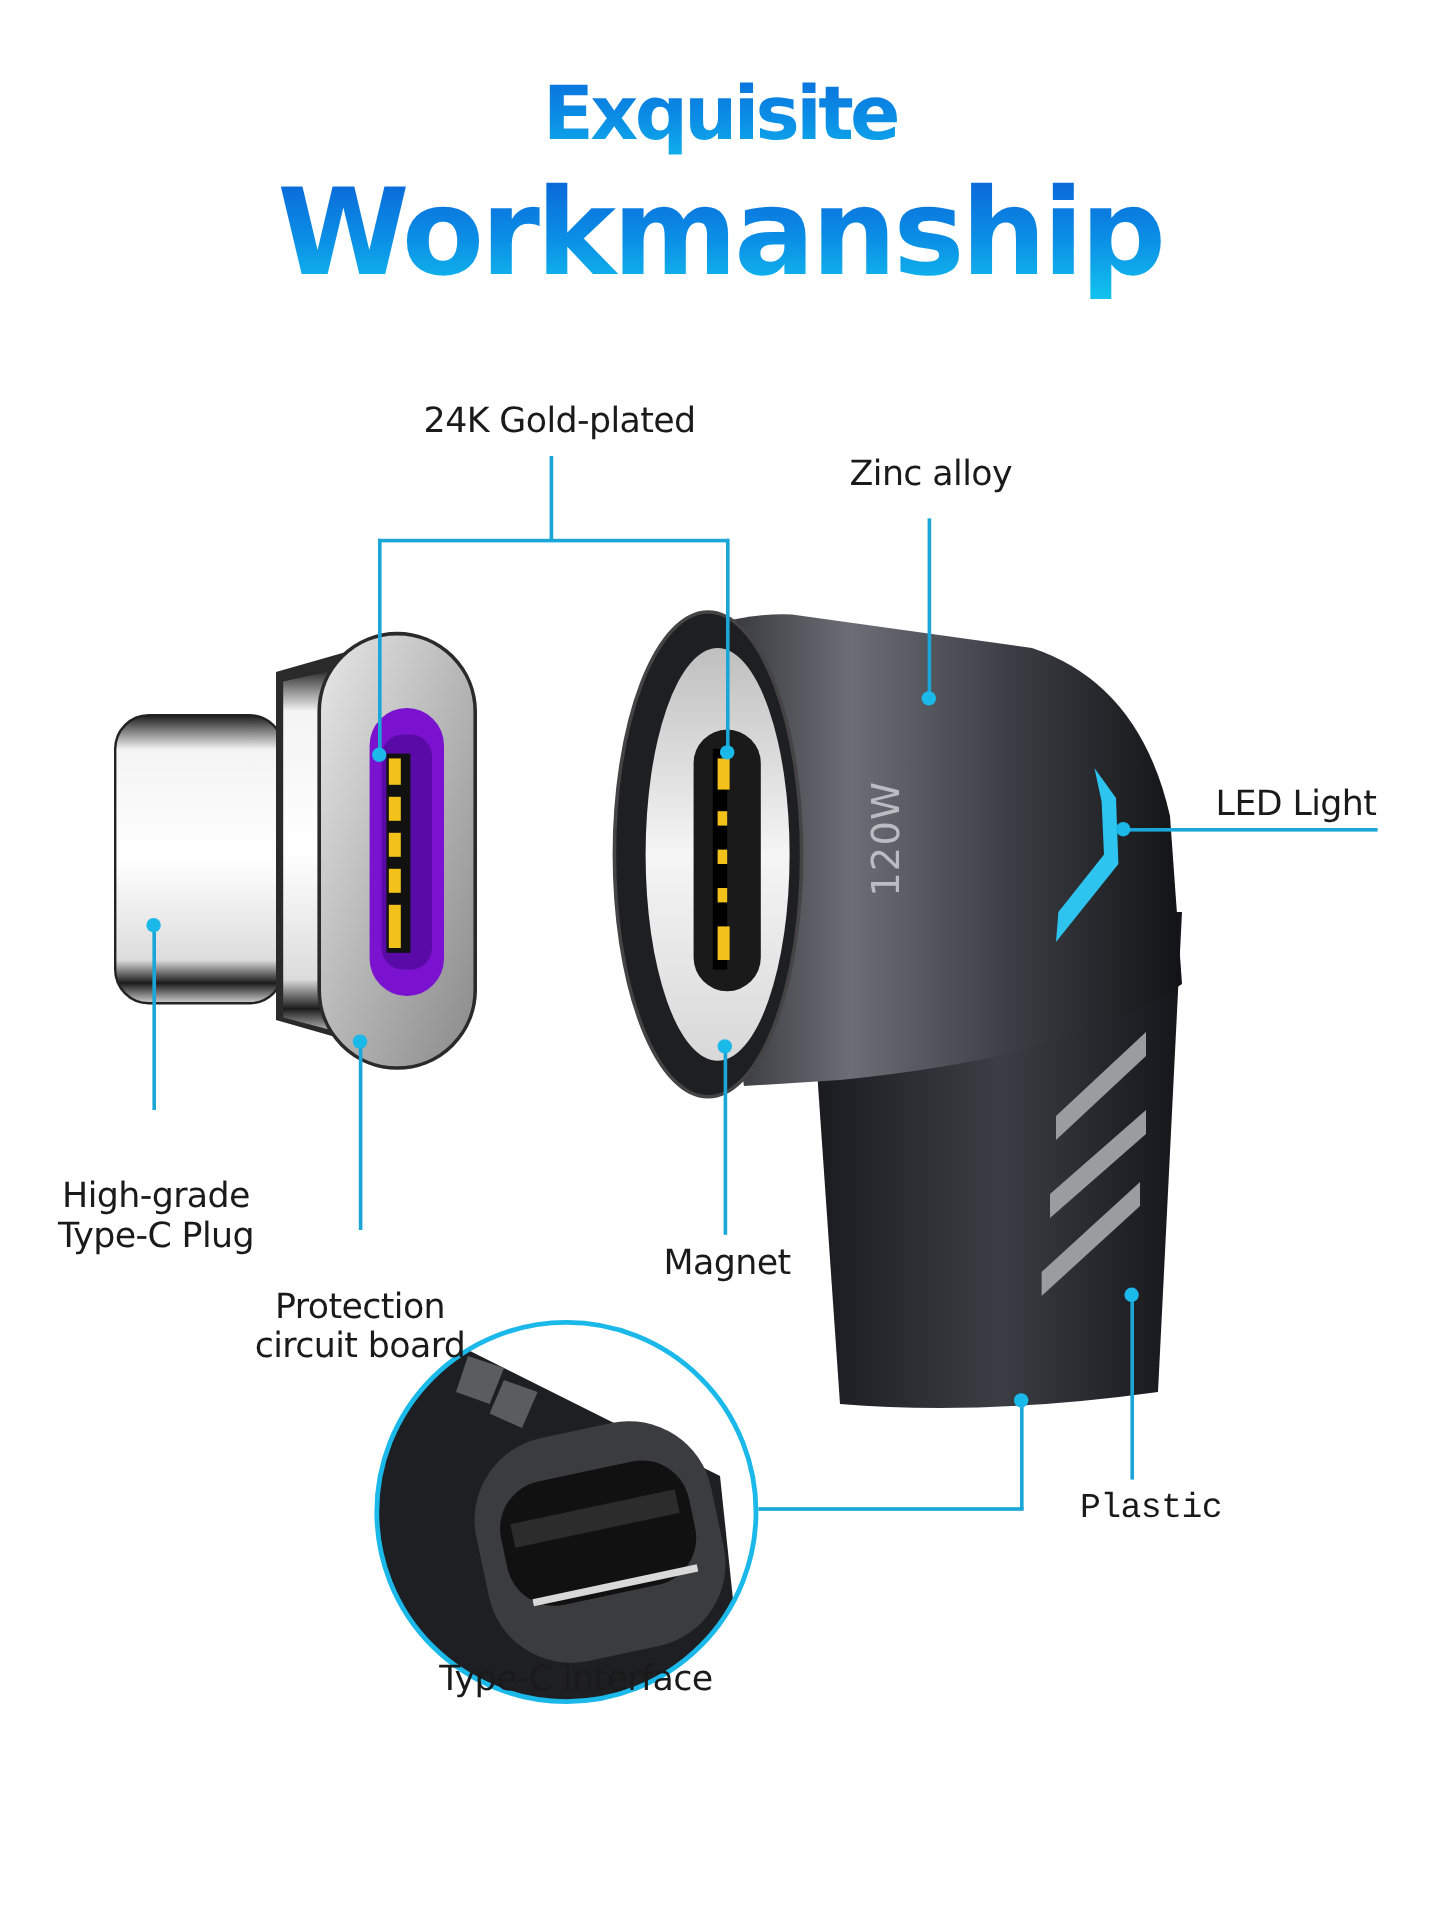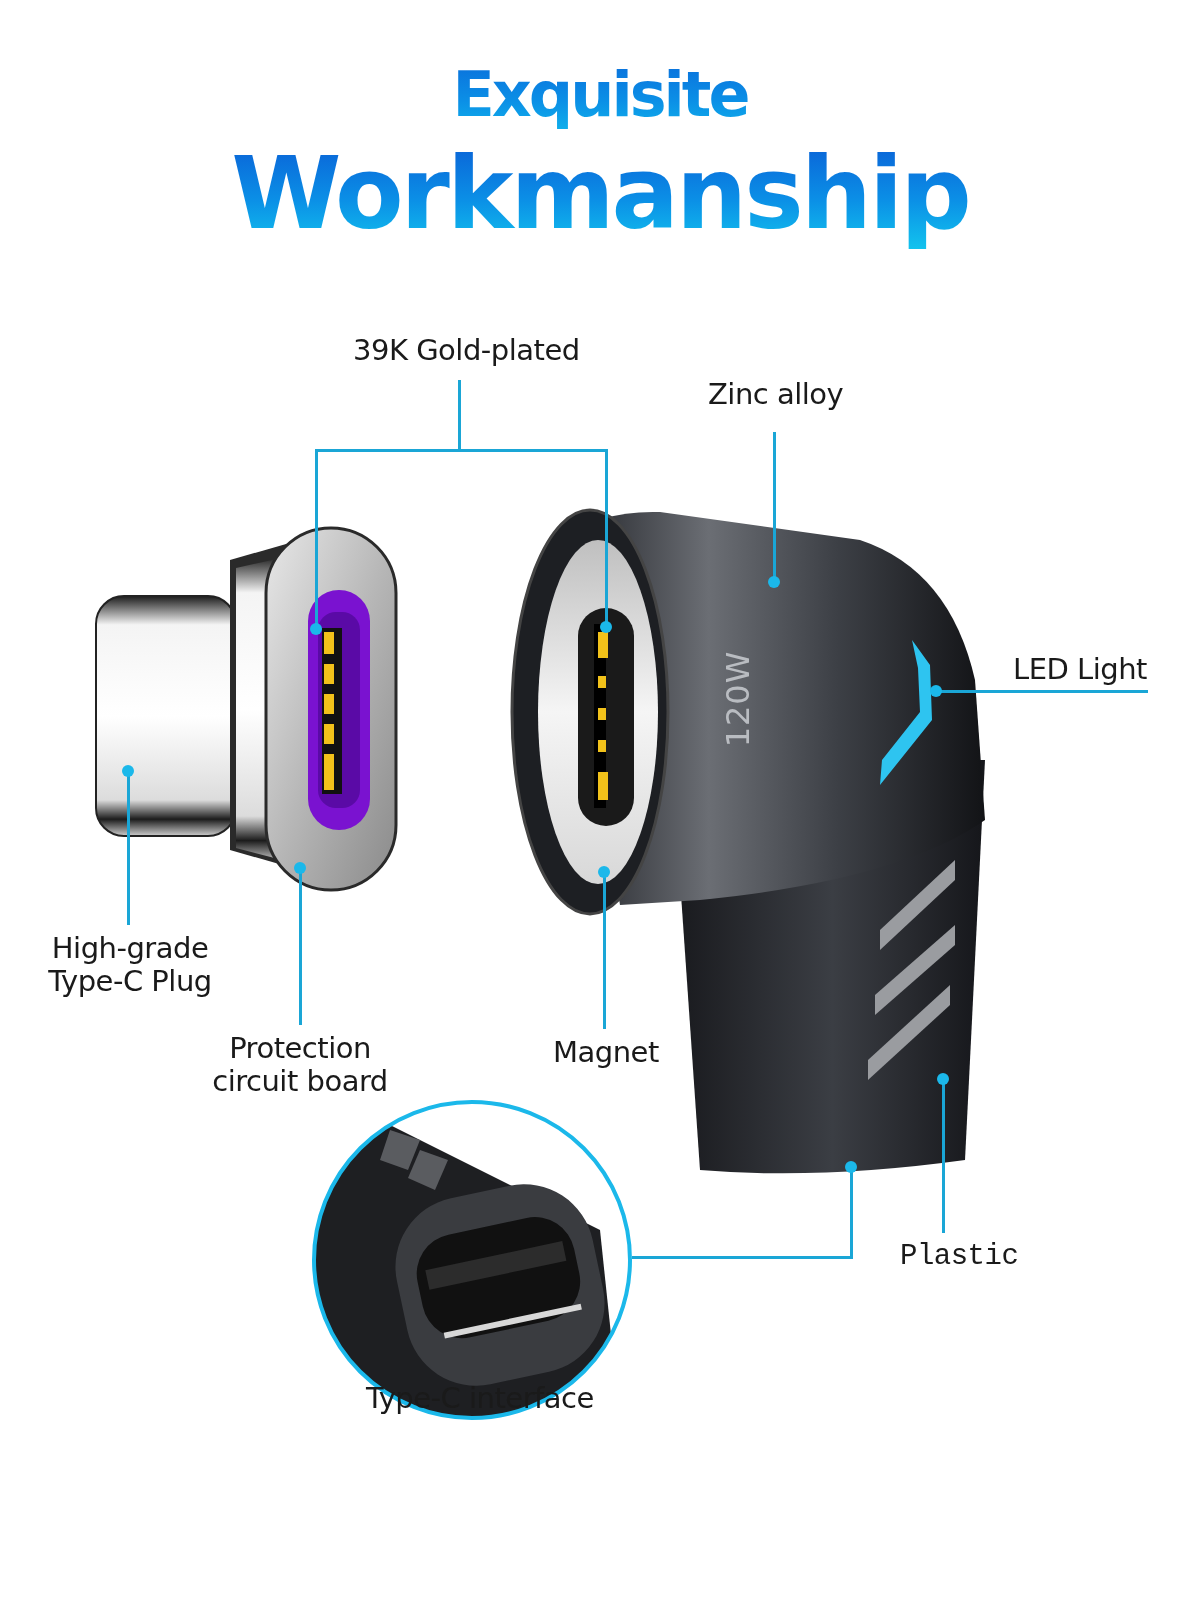--- a/index.html
+++ b/index.html
@@ -138,29 +138,29 @@
 
 <div class="line" style="left:942px;top:1078px;width:3px;height:155px;"></div>
 <div class="dot" style="left:937px;top:1073px;"></div>
 
 <div class="line" style="left:850px;top:1166px;width:3px;height:92px;"></div>
 <div class="line" style="left:632px;top:1256px;width:221px;height:3px;"></div>
 <div class="dot" style="left:845px;top:1161px;"></div>
 
 <div style="position:absolute;left:690px;top:680px;transform:rotate(-90deg);transform-origin:center;font-family:'DejaVu Sans',sans-serif;font-size:32px;color:#b9bcc1;letter-spacing:1px;">120W</div>
 
-<div class="label" style="left:353px;top:334px;">39K Gold-plated</div>
+<div class="label" style="left:353px;top:334px;">24K Gold-plated</div>
 <div class="label" style="left:708px;top:378px;">Zinc alloy</div>
 <div class="label" style="left:1013px;top:653px;">LED Light</div>
 
-<div class="label center" style="left:40px;top:932px;width:180px;">
+<div class="label center" style="left:40px;top:980px;width:180px;">
   <div>High-grade</div>
   <div>Type-C Plug</div>
 </div>
 
-<div class="label center" style="left:200px;top:1032px;width:200px;">
+<div class="label center" style="left:200px;top:1072px;width:200px;">
   <div>Protection</div>
   <div>circuit board</div>
 </div>
 
 <div class="label" style="left:553px;top:1036px;text-align:center;">Magnet</div>
 <div class="label" style="left:900px;top:1240px;font-family:Liberation Mono, monospace;">Plastic</div>
 <div class="label" style="left:366px;top:1382px;">Type-C interface</div>
 
 </body></html>

